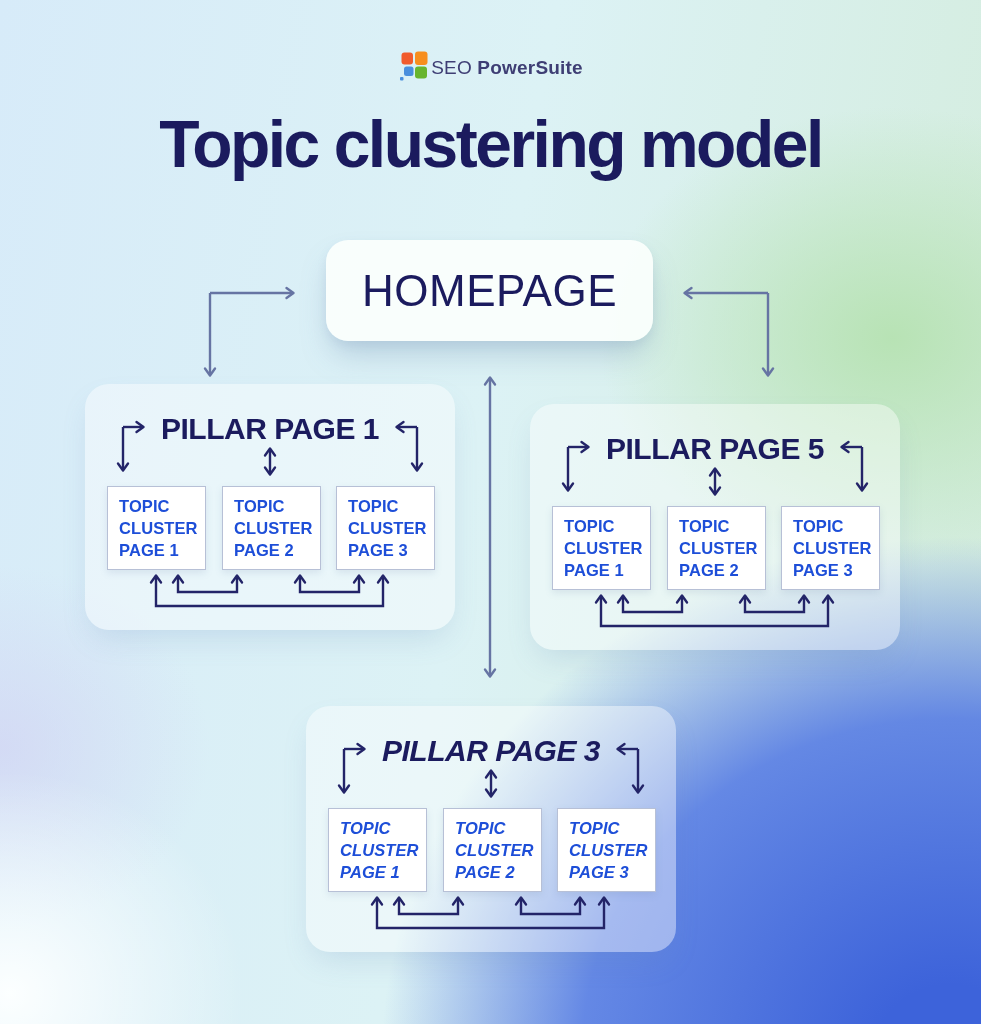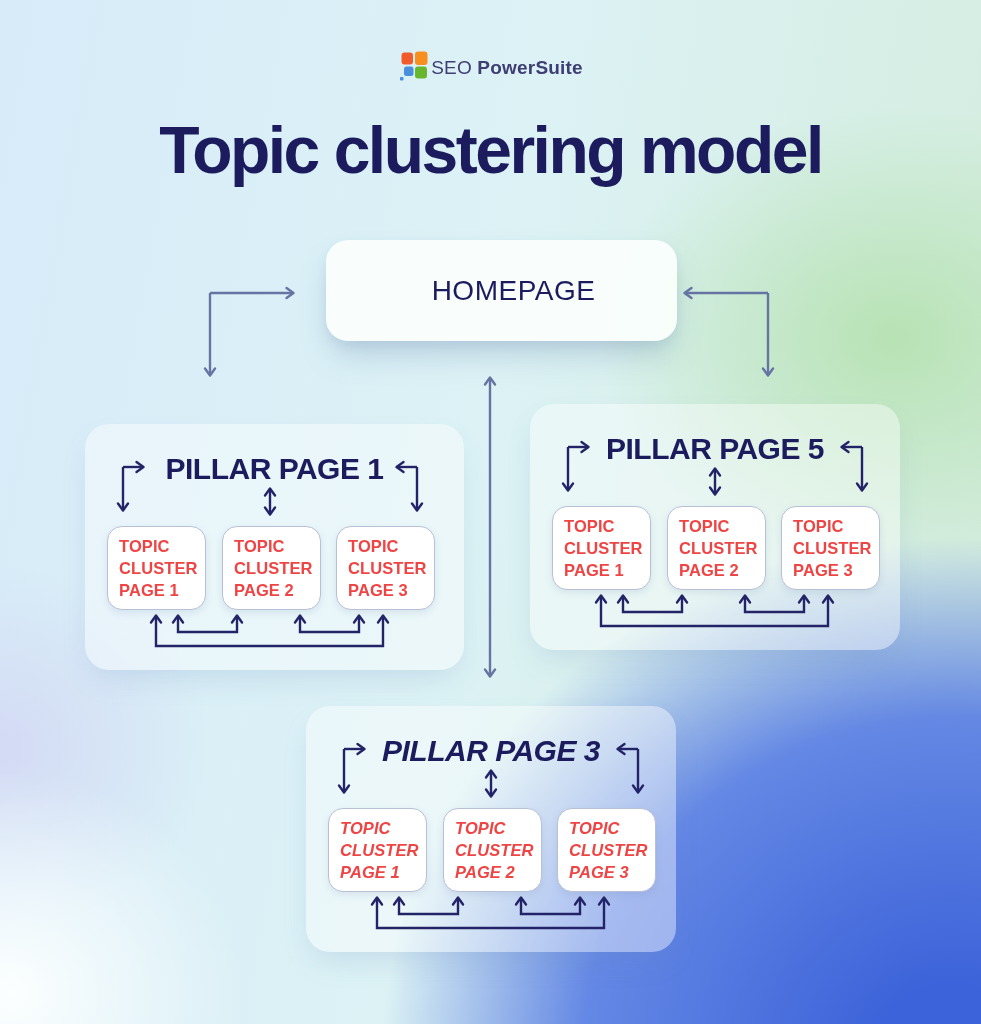--- a/index.html
+++ b/index.html
@@ -9,41 +9,41 @@
     background:
       radial-gradient(420px 330px at 91% 33%, rgba(182,226,178,0.95) 0%, rgba(182,226,178,0) 70%),
       radial-gradient(390px 370px at 1% 97%, rgba(252,255,255,1) 0%, rgba(252,255,255,0) 60%),
       radial-gradient(770px 700px at 97% 103%, #3d63da 10%, rgba(80,118,228,0.85) 48%, rgba(120,158,235,0) 74%),
       radial-gradient(300px 260px at 0% 73%, rgba(208,206,242,0.6) 0%, rgba(208,206,242,0) 70%),
       linear-gradient(100deg, #d7ebf9 0%, #dcf2f5 48%, #d3ecdb 100%);
   }
   .logo{position:absolute;top:51px;left:0;width:100%;display:flex;align-items:center;justify-content:center;}
   .logo-text{font-size:19px;color:#3e3e74;letter-spacing:0.2px;}
   .logo-text .bold{font-weight:700;}
-  .main-title{position:absolute;top:112px;left:0;width:100%;margin:0;text-align:center;
+  .main-title{position:absolute;top:106px;left:0;width:100%;margin:0;text-align:center;
     font-size:66px;font-weight:700;letter-spacing:-2.5px;color:#1b1b5e;}
   .homepage{position:absolute;left:326px;top:240px;width:327px;height:101px;
     background:rgba(252,255,253,0.9);border-radius:22px;
     display:flex;align-items:center;justify-content:center;
     box-shadow:0 18px 30px -6px rgba(107,138,176,0.35), 0 4px 10px rgba(120,150,190,0.12);
-    font-size:28px;font-weight:400;color:#1b1b5e;letter-spacing:0.5px;padding-left:24px;}
+    font-size:44px;font-weight:400;color:#1b1b5e;letter-spacing:0.5px;}
   .overlay{position:absolute;inset:0;width:981px;height:1024px;pointer-events:none;}
   .sl{stroke:#6674a3;stroke-width:2.4;fill:none;}
   .nv{stroke:#232468;stroke-width:2.4;fill:none;}
   .panel{position:absolute;width:370px;height:246px;background:rgba(255,255,255,0.42);
     border-radius:24px;box-shadow:0 14px 30px -8px rgba(100,135,185,0.22);}
-  #panel1{left:85px;top:424px;padding-left:9px;} #panel2{left:530px;top:404px;} #panel3{left:306px;top:706px;font-style:italic;}
+  #panel1{left:85px;top:384px;} #panel2{left:530px;top:404px;} #panel3{left:306px;top:706px;font-style:italic;}
   .panel-arrows{position:absolute;left:0;top:0;width:370px;height:246px;}
   .pillar-title{position:absolute;top:28px;left:0;width:100%;margin:0;text-align:center;
     font-size:30px;font-weight:700;color:#1b1b5e;letter-spacing:-0.5px;}
   .cbox{position:absolute;top:102px;width:99px;height:84px;background:#ffffff;
-    border:1.5px solid #b7c0d6;border-radius:15px;box-sizing:border-box;
+    border:1.5px solid #b7c0d6;border-radius:0;box-sizing:border-box;
     box-shadow:0 3px 7px rgba(100,125,165,0.15);
     display:flex;flex-direction:column;justify-content:center;padding-left:11px;
-    color:#ef4444;font-weight:700;font-size:16.5px;line-height:22px;letter-spacing:0.1px;}
+    color:#1d4ed8;font-weight:700;font-size:16.5px;line-height:22px;letter-spacing:0.1px;}
   .c1{left:22px;} .c2{left:137px;} .c3{left:251px;}
   .cbox span{display:block;}
 </style>
 </head>
 <body>
 
 <div class="canvas">
 
   <svg width="0" height="0" style="position:absolute">
     <defs>

